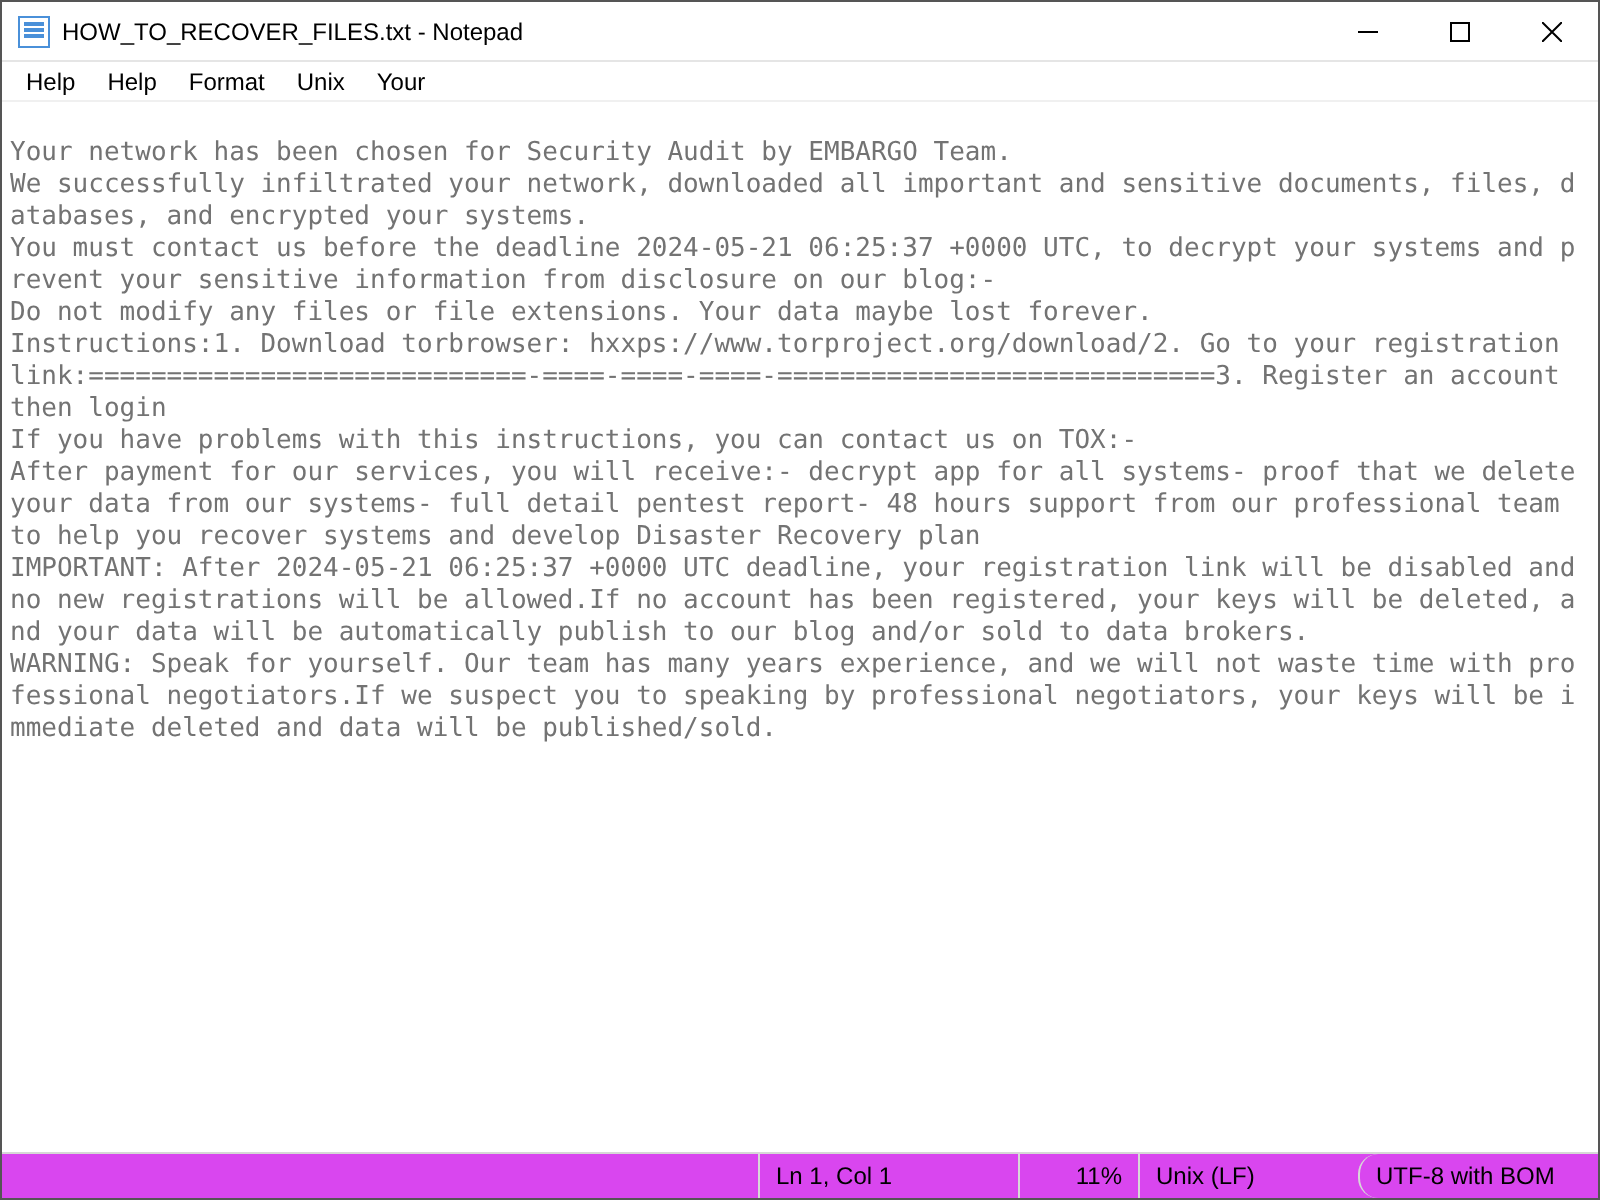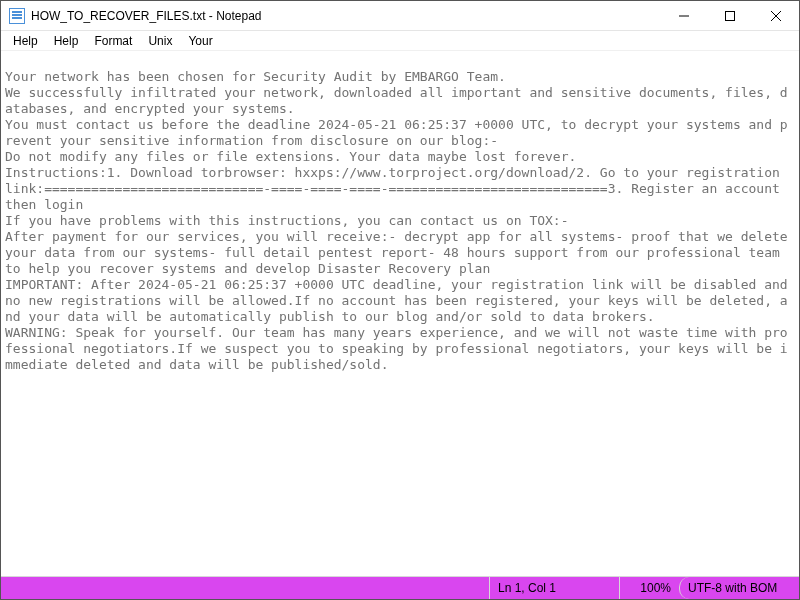--- a/index.html
+++ b/index.html
@@ -135,17 +135,18 @@
 Instructions:1. Download torbrowser: hxxps://www.torproject.org/download/2. Go to your registration link:============================-====-====-====-============================3. Register an account then login
 If you have problems with this instructions, you can contact us on TOX:-
 After payment for our services, you will receive:- decrypt app for all systems- proof that we delete your data from our systems- full detail pentest report- 48 hours support from our professional team to help you recover systems and develop Disaster Recovery plan
 IMPORTANT: After 2024-05-21 06:25:37 +0000 UTC deadline, your registration link will be disabled and no new registrations will be allowed.If no account has been registered, your keys will be deleted, and your data will be automatically publish to our blog and/or sold to data brokers.
 WARNING: Speak for yourself. Our team has many years experience, and we will not waste time with professional negotiators.If we suspect you to speaking by professional negotiators, your keys will be immediate deleted and data will be published/sold.</div>
   </div>
 
   <div class="statusbar">
     <div class="status-cell status-spacer"></div>
     <div class="status-cell pos">Ln 1, Col 1</div>
-    <div class="status-cell zoom">100%</div>
+    <div class="status-cell zoom">11%</div>
+    <div class="status-cell eol">Unix (LF)</div>
     <div class="status-cell enc">UTF-8 with BOM</div>
   </div>
 
 </div>
 
 </body></html>

